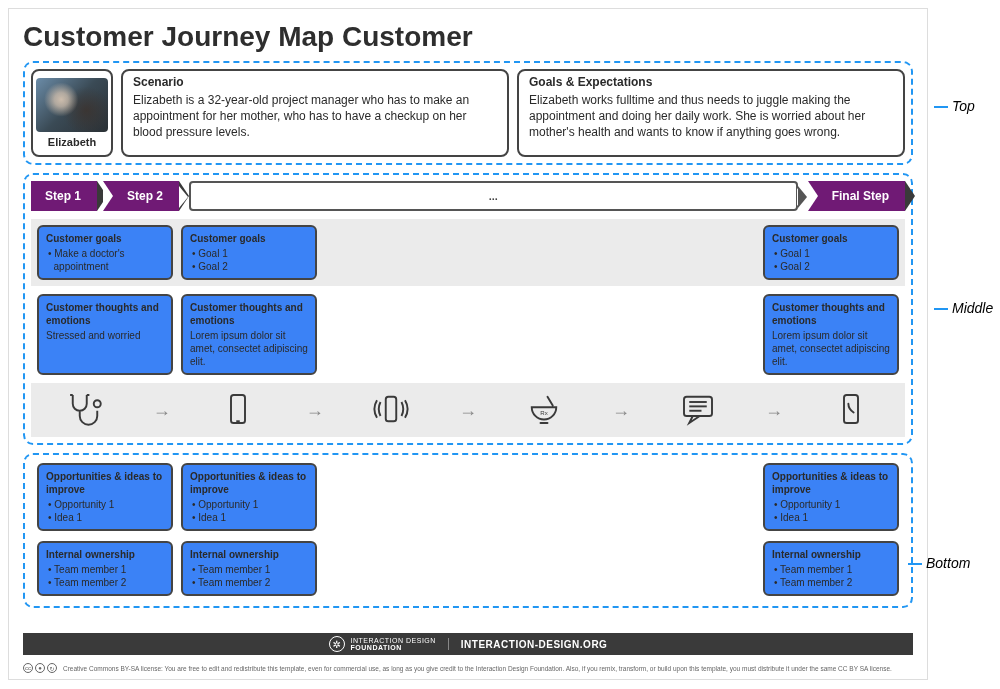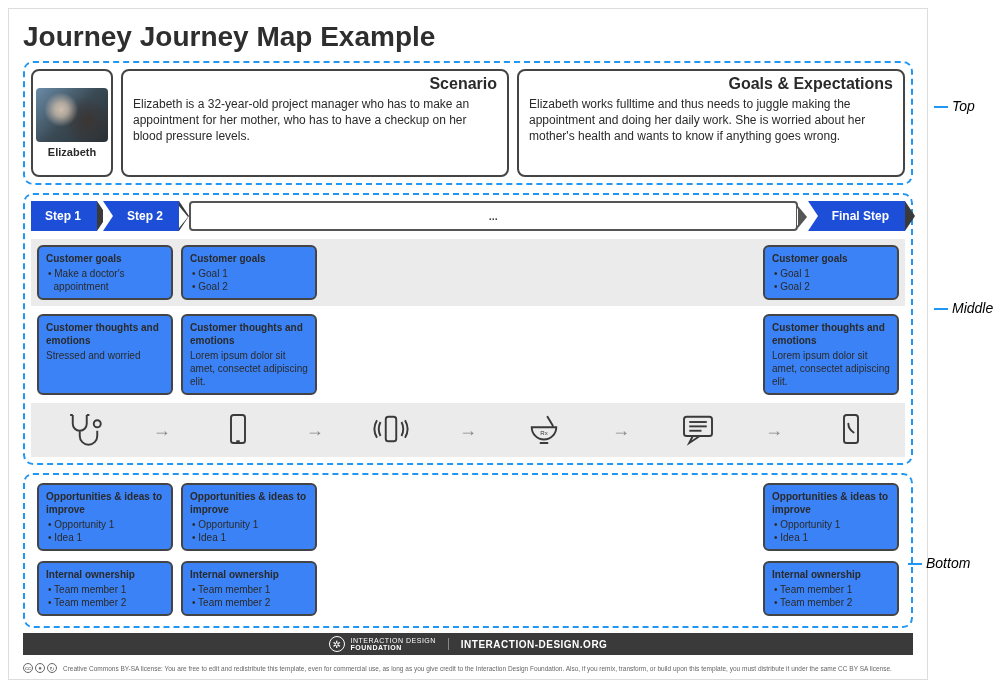--- a/index.html
+++ b/index.html
@@ -1,32 +1,32 @@
 <!DOCTYPE html>
 <html><head>
 <meta charset="utf-8">
 <style>
 *{box-sizing:border-box;margin:0;padding:0}
 body{font-family:Arial,Helvetica,sans-serif;background:#fff;width:1000px;height:689px;position:relative;font-size:11px;color:#2a2a2a}
 .page{position:absolute;top:8px;left:8px;width:920px;height:672px;border:1px solid #ddd;background:#fff;padding:10px 14px 0 14px}
 .title{font-size:28px;font-weight:700;color:#2e2e2e;margin:2px 0 8px 0}
 .dashed{border:2px dashed #2196f3;border-radius:10px;padding:6px;position:relative}
 .top-row{display:flex;gap:8px;align-items:stretch}
-.persona{width:82px;border:2px solid #444;border-radius:8px;padding:17px;display:flex;flex-direction:column;align-items:center}
+.persona{width:82px;border:2px solid #444;border-radius:8px;padding:7px;display:flex;flex-direction:column;align-items:center}
 .persona .photo{width:72px;height:54px;border-radius:4px;background:linear-gradient(135deg,#6b8ca8 0%,#3a4a55 50%,#2a3035 100%);position:relative;overflow:hidden}
 .persona .photo::after{content:"";position:absolute;inset:0;background:radial-gradient(circle at 35% 40%,rgba(220,200,180,0.9) 0%,rgba(220,200,180,0.7) 12%,transparent 30%),radial-gradient(circle at 70% 60%,rgba(60,50,45,0.8) 0%,transparent 40%)}
 .persona .name{font-weight:700;margin-top:4px;font-size:11px}
 .info-box{flex:1;border:2px solid #444;border-radius:8px;padding:4px 10px 6px 10px}
-.info-box .hd{font-weight:700;text-align:right;font-size:16px;margin-bottom:3px}
+.info-box .hd{font-weight:700;text-align:left;font-size:12px;margin-bottom:3px}
 .info-box .bd{font-size:12px;line-height:1.35}
 .anno{position:absolute;color:#000000;font-style:italic;font-size:14px}
 .anno .ln{display:inline-block;width:14px;height:0;border-top:2px solid #2196f3;vertical-align:middle;margin-right:4px}
 .mid{margin-top:8px}
 .steps{display:flex;align-items:center;gap:6px;margin-bottom:8px}
-.step-chev{background:#1d4ed8;color:#fff;font-weight:700;font-size:12px;height:30px;display:flex;align-items:center;justify-content:center;position:relative;padding:0 16px 0 24px}
+.step-chev{background:#701a75;color:#fff;font-weight:700;font-size:12px;height:30px;display:flex;align-items:center;justify-content:center;position:relative;padding:0 16px 0 24px}
 .step-chev::before{content:"";position:absolute;left:0;top:0;border-top:15px solid transparent;border-bottom:15px solid transparent;border-left:10px solid #fff}
 .step-chev::after{content:"";position:absolute;right:-10px;top:0;border-top:15px solid transparent;border-bottom:15px solid transparent;border-left:10px solid #3a3a3a}
 .step-chev.first::before{display:none}
 .step-chev.first{padding-left:14px}
 .step-ell{flex:1;height:30px;border:2px solid #555;border-radius:4px;display:flex;align-items:center;justify-content:center;font-weight:700;color:#444;position:relative;margin:0 4px}
 .step-ell::before{content:"";position:absolute;left:-12px;top:3px;width:0;height:0;border-top:11px solid transparent;border-bottom:11px solid transparent;border-left:9px solid #fff}
 .step-ell::after{content:"";position:absolute;right:-11px;top:3px;width:0;height:0;border-top:11px solid transparent;border-bottom:11px solid transparent;border-left:9px solid #555}
 .step-ell .inner-arrow{position:absolute;right:-8px;top:5px;width:0;height:0;border-top:9px solid transparent;border-bottom:9px solid transparent;border-left:7px solid #fff}
 .row-band{background:#ebebeb;display:flex;gap:8px;padding:6px;margin-bottom:6px}
 .row-plain{display:flex;gap:8px;padding:2px 6px;margin-bottom:6px}
@@ -44,21 +44,21 @@
 .license{position:absolute;bottom:6px;left:14px;right:14px;font-size:6.5px;color:#666;display:flex;align-items:center;gap:6px}
 .license .cc{display:flex;gap:2px}
 .license .cc span{width:10px;height:10px;border:1px solid #666;border-radius:50%;display:inline-flex;align-items:center;justify-content:center;font-size:6px}
 ul.b{list-style:none;padding-left:2px}
 ul.b li::before{content:"• ";}
 </style>
 </head>
 <body>
 
 <div class="page">
-  <div class="title">Journey Journey Map Example</div>
+  <div class="title">Customer Journey Map Customer</div>
 
   <div class="dashed">
     <div class="top-row">
       <div class="persona">
         <div class="photo"></div>
         <div class="name">Elizabeth</div>
       </div>
       <div class="info-box">
         <div class="hd">Scenario</div>
         <div class="bd">Elizabeth is a 32-year-old project manager who has to make an appointment for her mother, who has to have a checkup on her blood pressure levels.</div>

